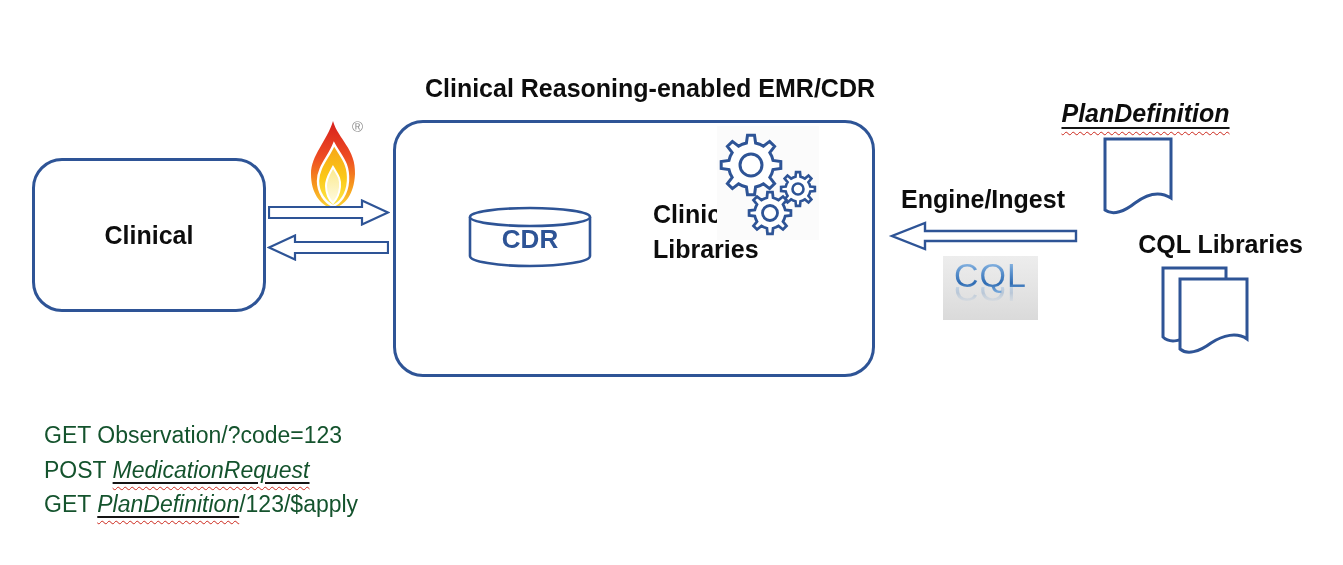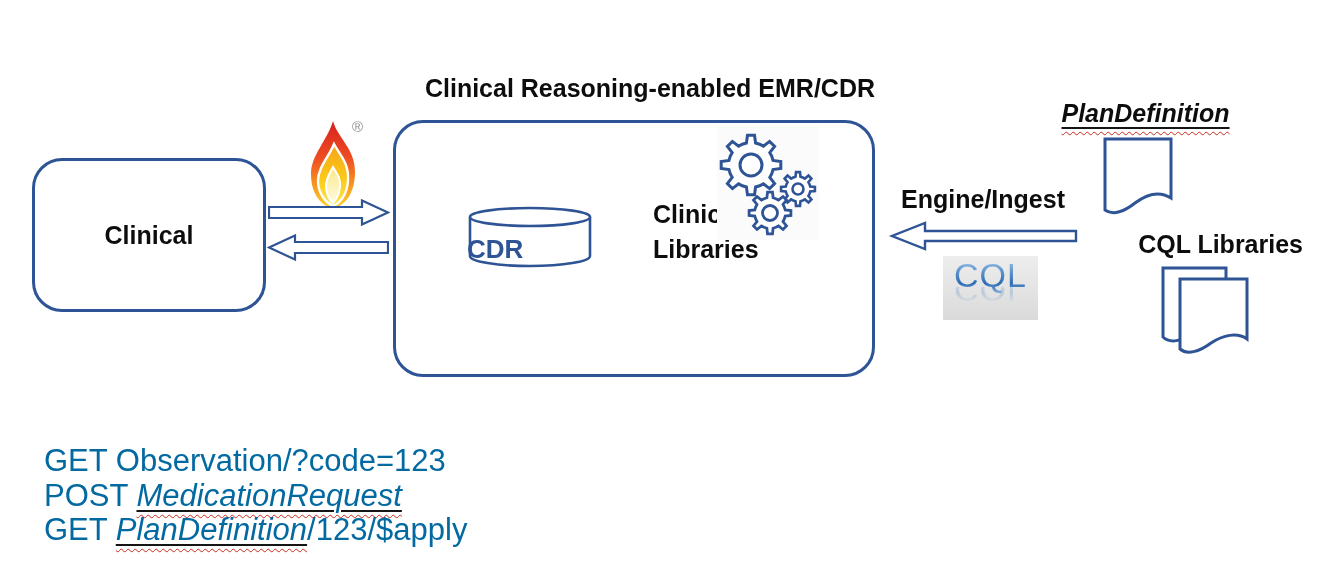--- a/index.html
+++ b/index.html
@@ -40,21 +40,21 @@
 
   
   .icon-blue{color:var(--outline-blue);}
 
   .arrow-right{left:268px;top:199px;}
   .arrow-left{left:267px;top:234px;}
 
   
   .cdr-cylinder{left:467px;top:206px;width:126px;height:64px;}
   .cdr-cylinder svg{position:absolute;left:0;top:0;}
-  .cdr-label{position:absolute;left:0;top:28px;width:126px;text-align:left;font-weight:700;font-size:26px;}
+  .cdr-label{position:absolute;left:0;top:18px;width:126px;text-align:center;font-weight:700;font-size:26px;}
 
   
   .engine-label{left:653px;top:197px;line-height:35px;}
 
   
   .gears{left:717px;top:126px;width:102px;height:114px;background:#fbfbfb;}
 
   
   .import-label{left:888px;top:185px;width:190px;text-align:center;}
   .import-arrow{left:888px;top:221px;}
@@ -82,21 +82,21 @@
   .cql-lib-label{left:1123px;top:230px;width:180px;text-align:right;}
   .cql-lib-docs{left:1160px;top:265px;}
 
   
   .u-black{text-decoration:underline;text-decoration-color:#151515;text-decoration-thickness:1.8px;text-underline-offset:4px;font-style:italic;}
   .u-red{text-decoration:underline wavy var(--squiggle-red);text-decoration-thickness:1.3px;text-underline-offset:8px;}
   .plandef-label .u-black{text-decoration-thickness:2.2px;text-underline-offset:5px;}
   .plandef-label .u-red{text-underline-offset:9px;}
 
   
-  .api-block{left:44px;top:418px;font-size:31px;line-height:34.5px;font-weight:400;color:#0369a1;margin-top:26px;}
+  .api-block{left:44px;top:418px;font-size:23px;line-height:34.5px;font-weight:400;color:#14532d;}
 </style>
 </head>
 <body>
 
 <div class="canvas">
 
   <div class="abs diagram-title bold-label">Clinical Reasoning-enabled EMR/CDR</div>
 
   <div class="abs app-box">
     <div class="bold-label">Clinical</div>

